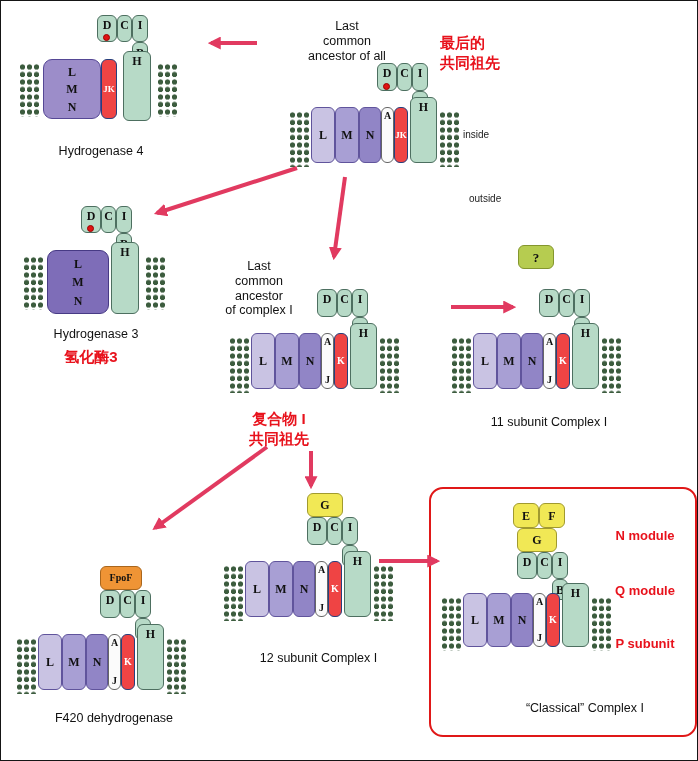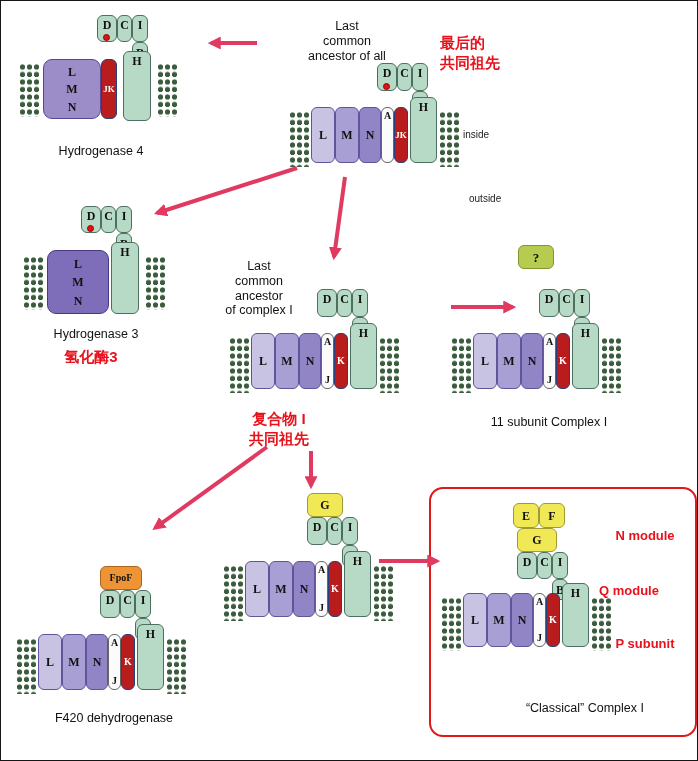--- a/index.html
+++ b/index.html
@@ -13,21 +13,21 @@
   .two{flex-direction:column;justify-content:space-between;padding:3px 0;}
   .stack{display:flex;flex-direction:column;justify-content:space-evenly;align-items:center;border-radius:9px;
          background-image:repeating-linear-gradient(90deg,rgba(255,255,255,0.28) 0 1px,rgba(0,0,0,0) 1px 19px);}
   .green{background:#b7dac7;border-color:#4d6f60;}
   .purpleL{background:#c9c3e3;border-color:#60549c;}
   .purpleM{background:#a89fd4;border-color:#60549c;}
   .purpleN{background:#9185c6;border-color:#60549c;}
   .purpleMid{background:#9c8dc9;border-color:#554795;}
   .purpleDark{background:#7e6db8;border-color:#473a85;}
   .white{background:#fbfbfb;border-color:#666;}
-  .blue{background:#b91c1c;border-color:#27407d;}
+  .blue{background:#ef4444;border-color:#27407d;}
   .blue .plabel{color:#fff;}
   .yellow{background:#f1e855;border-color:#a19a2f;}
   .orange{background:#ef9435;border-color:#a9661c;}
   .qgreen{background:#b6cc50;border-color:#84962e;}
   .reddot{background:#e01212;border-radius:50%;border:1px solid #990000;}
   .lipid{background-image:radial-gradient(circle at 3.5px 4px,#3c5c3e 2.3px,rgba(0,0,0,0) 3px);
          background-size:7px 7.5px;}
   .txt{position:absolute;color:#111;}
   .caption{font-size:12.5px;}
   .caption .txt-line{line-height:1.18;}
@@ -371,25 +371,28 @@
     <div class="txt cn" style="left: 232px; top: 408px; width: 92px; text-align: center;">
       <div class="txt-line">复合物 I</div>
       <div class="txt-line">共同祖先</div>
     </div>
     <div class="txt caption" style="left: 468px; top: 414px; width: 160px; text-align: center;">
       <div class="txt-line">11 subunit Complex I</div>
     </div>
     <div class="txt caption" style="left: 28px; top: 710px; width: 170px; text-align: center;">
       <div class="txt-line">F420 dehydrogenase</div>
     </div>
+    <div class="txt caption" style="left: 235px; top: 650px; width: 165px; text-align: center;">
+      <div class="txt-line">12 subunit Complex I</div>
+    </div>
     <div class="txt caption" style="left: 478px; top: 700px; width: 165px; text-align: right;">
       <div class="txt-line">“Classical” Complex I</div>
     </div>
     <div class="txt module" style="left: 598px; top: 527px; width: 92px; text-align: center;">
       <div class="txt-line">N module</div>
     </div>
-    <div class="txt module" style="left: 598px; top: 582px; width: 92px; ">
+    <div class="txt module" style="left: 598px; top: 582px; width: 92px; text-align: center;">
       <div class="txt-line">Q module</div>
     </div>
     <div class="txt module" style="left: 598px; top: 635px; width: 92px; text-align: center;">
       <div class="txt-line">P subunit</div>
     </div>
   </div>
 
 </body></html>

